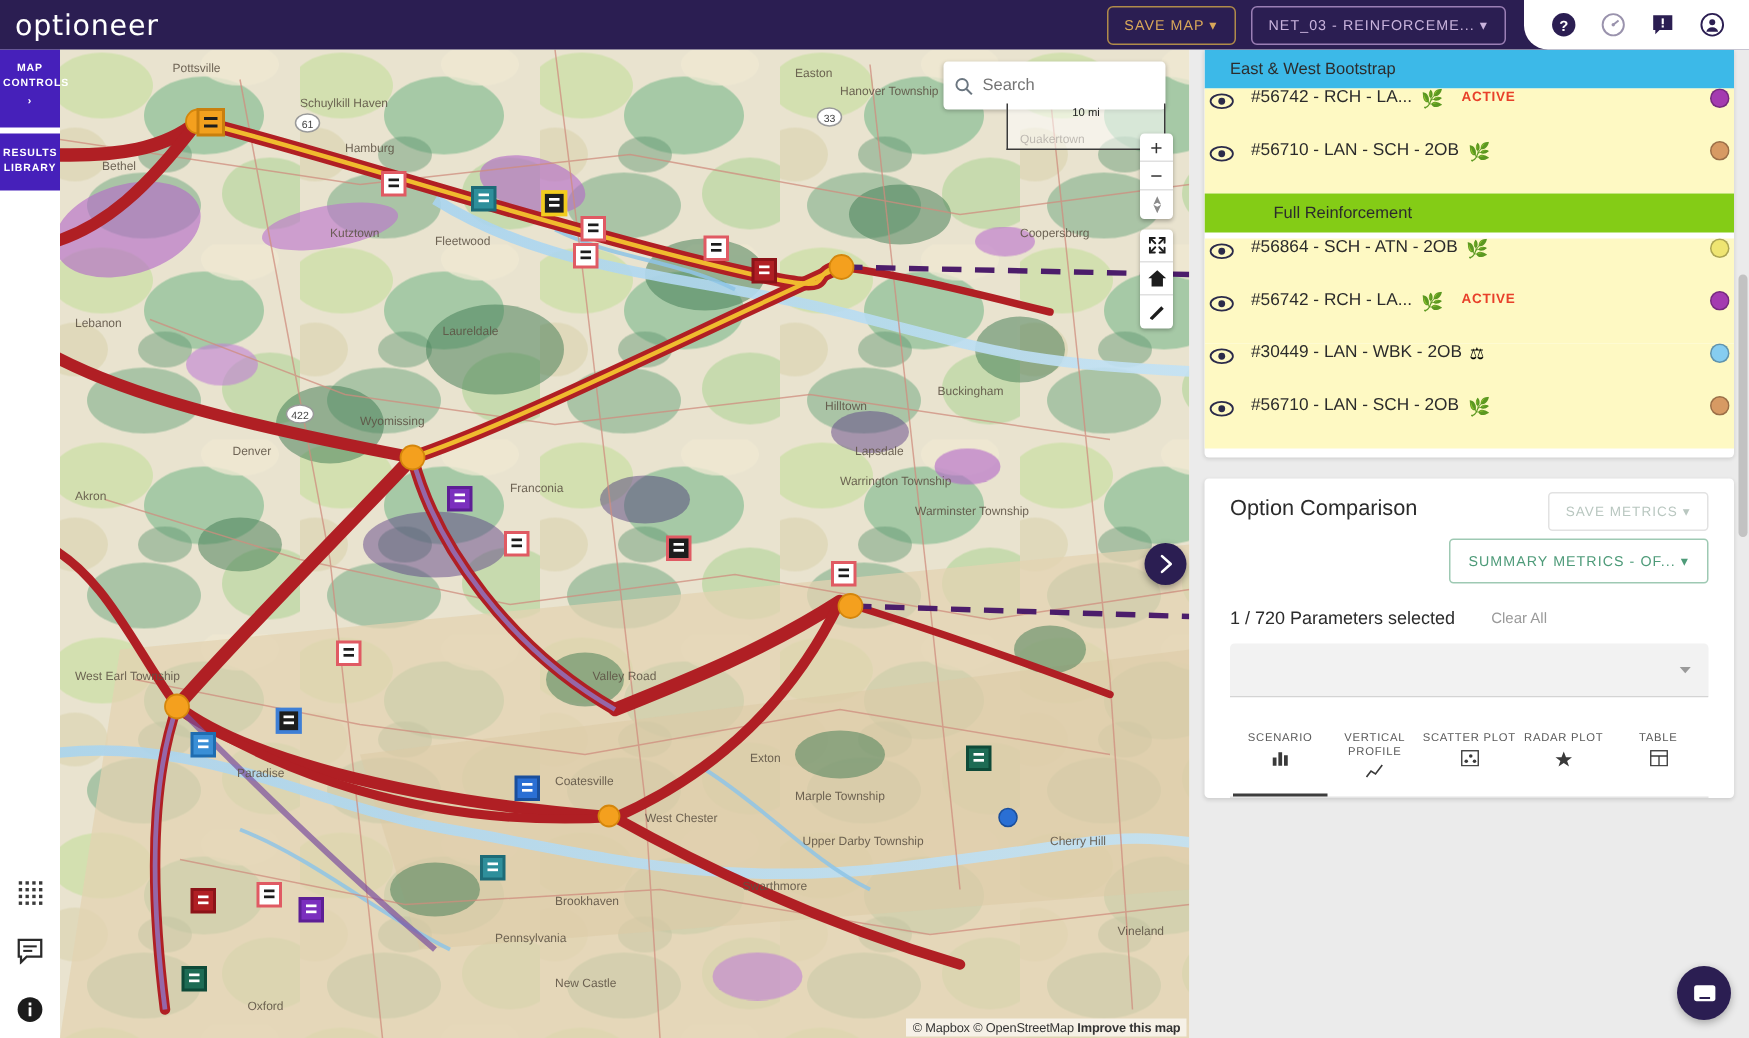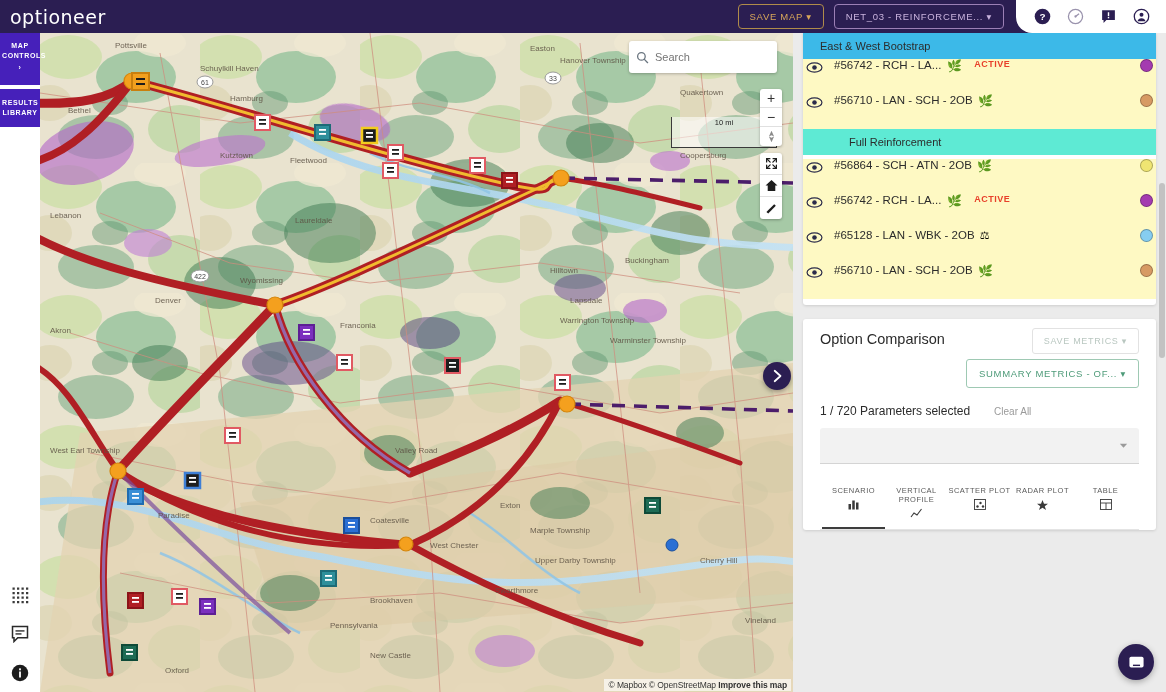--- a/index.html
+++ b/index.html
@@ -73,21 +73,21 @@
     padding: 16px 7px; box-shadow: 0 1px 3px rgba(0,0,0,.25); z-index: 12;
   }
   .search-box input {
     border: none; outline: none; font-size: 11px; color: #5b6770;
     margin-left: 6px; width: 115px; font-family: "Liberation Sans", sans-serif;
     background: transparent;
   }
   .scalebar {
     position: absolute; left: 631px; top: 36px; width: 106px; height: 31px;
     border: 1px solid #3a3a3a; border-top: none; background: rgba(255,255,255,.55);
-    font-size: 7.5px; color: #222; text-align: center; line-height: 12px; z-index: 12; margin-top: 48px;
+    font-size: 7.5px; color: #222; text-align: center; line-height: 12px; z-index: 12;
   }
   .zoomstack {
     position: absolute; left: 720px; top: 56px; width: 22px; z-index: 12;
     background: #fff; border-radius: 3px; box-shadow: 0 1px 3px rgba(0,0,0,.3);
     overflow: hidden;
   }
   .zoomstack .zb {
     height: 19px; display:flex; align-items:center; justify-content:center;
     border-bottom: 1px solid #e0e0e0; cursor:pointer; font-size: 14px; color:#333;
   }
@@ -121,21 +121,21 @@
     background: #ebebeb; overflow: hidden;
   }
   .card {
     background: #fff; margin: 0 10px; border-radius: 3px;
     box-shadow: 0 1px 3px rgba(0,0,0,.13);
   }
   .grp-head {
     font-size: 11px; color: #2c2c2c; padding: 7px 17px; font-weight: 400;
   }
   .grp-head.blue { background: #3cb9e8; }
-  .grp-head.orange { background: #5eead4; padding-left: 46px; }
+  .grp-head.orange { background: #84cc16; padding-left: 46px; }
   .opt-row {
     display: flex; align-items: flex-start; height: 35px; padding: 0 3px;
     background: #fef9c3;
   }
   .eye { width: 17px; height: 17px; flex: 0 0 17px; cursor: pointer; }
   .opt-label {
     font-size: 11.5px; color: #2b2b2b; margin-left: 11px; white-space: nowrap;
   }
   .leaf { margin-left: 6px; font-size: 12px; }
   .scale-ico { margin-left: 5px; font-size: 11px; }
@@ -679,21 +679,21 @@
         <span class="leaf">🌿</span>
         <span class="active-tag">ACTIVE</span>
         <span class="dot" style="background:#a43bb0"></span>
       </div>
 
       <div class="opt-row">
         <svg class="eye" viewBox="0 0 24 24">
           <ellipse cx="12" cy="12" rx="10.5" ry="6.5" fill="none" stroke="#2b2b4a" stroke-width="1.7"></ellipse>
           <circle cx="12" cy="12" r="3.2" fill="#2b2b4a"></circle>
         </svg>
-        <span class="opt-label">#65128 - LAN - WBK - 2OB</span>
+        <span class="opt-label">#30449 - LAN - WBK - 2OB</span>
         <span class="scale-ico">⚖</span>
         <span class="dot" style="background:#86cdf0"></span>
       </div>
 
       <div class="opt-row" style="margin-bottom:6px">
         <svg class="eye" viewBox="0 0 24 24">
           <ellipse cx="12" cy="12" rx="10.5" ry="6.5" fill="none" stroke="#2b2b4a" stroke-width="1.7"></ellipse>
           <circle cx="12" cy="12" r="3.2" fill="#2b2b4a"></circle>
         </svg>
         <span class="opt-label">#56710 - LAN - SCH - 2OB</span>

